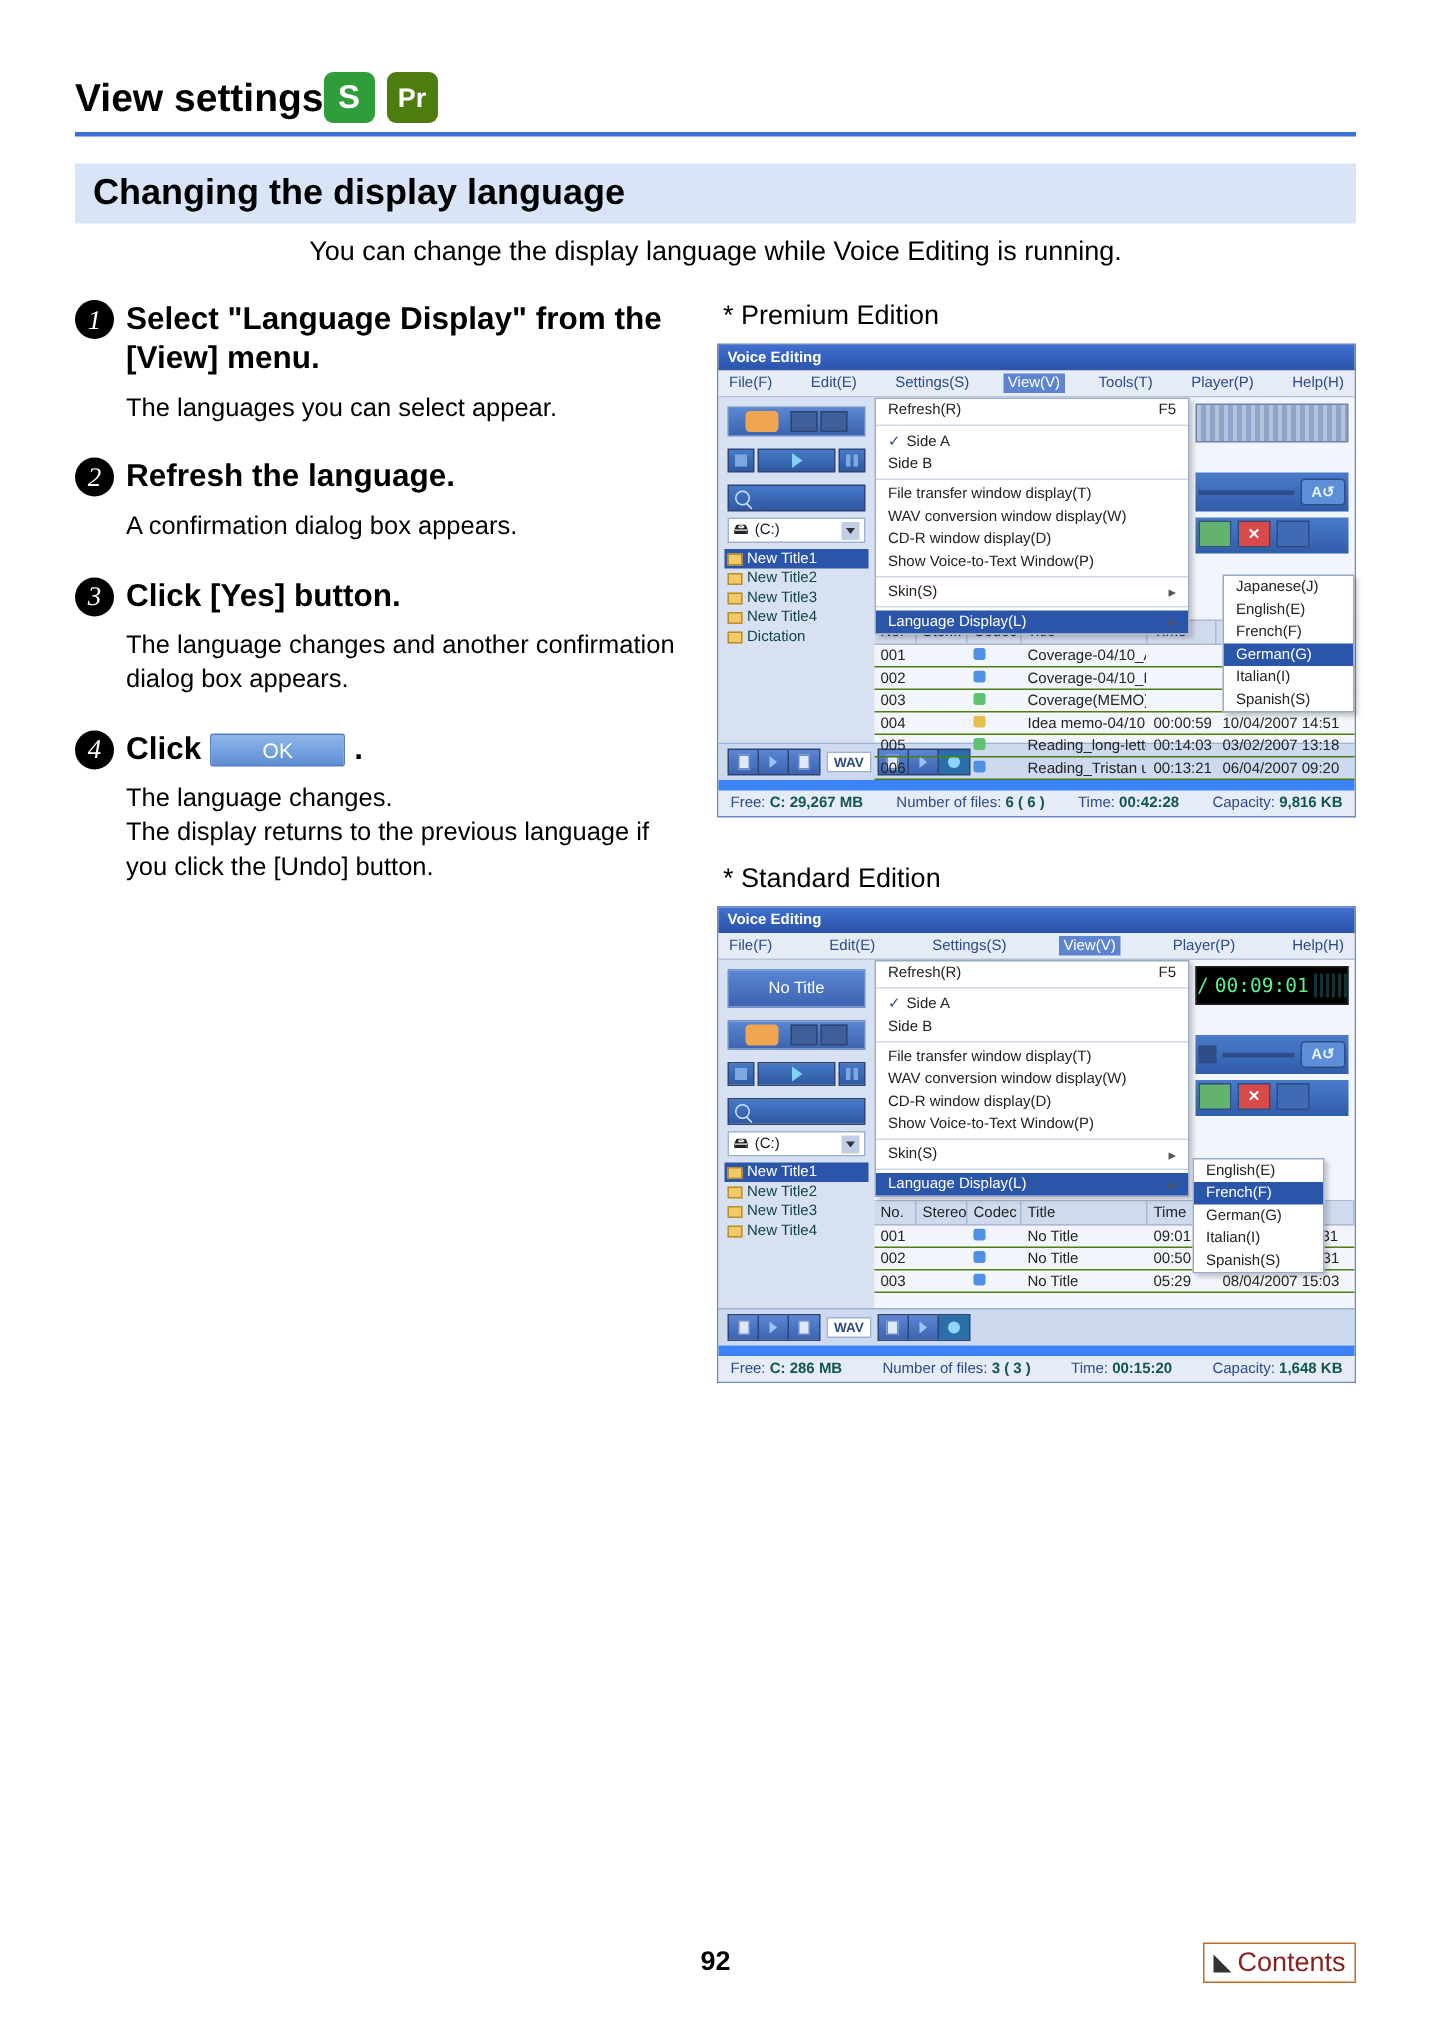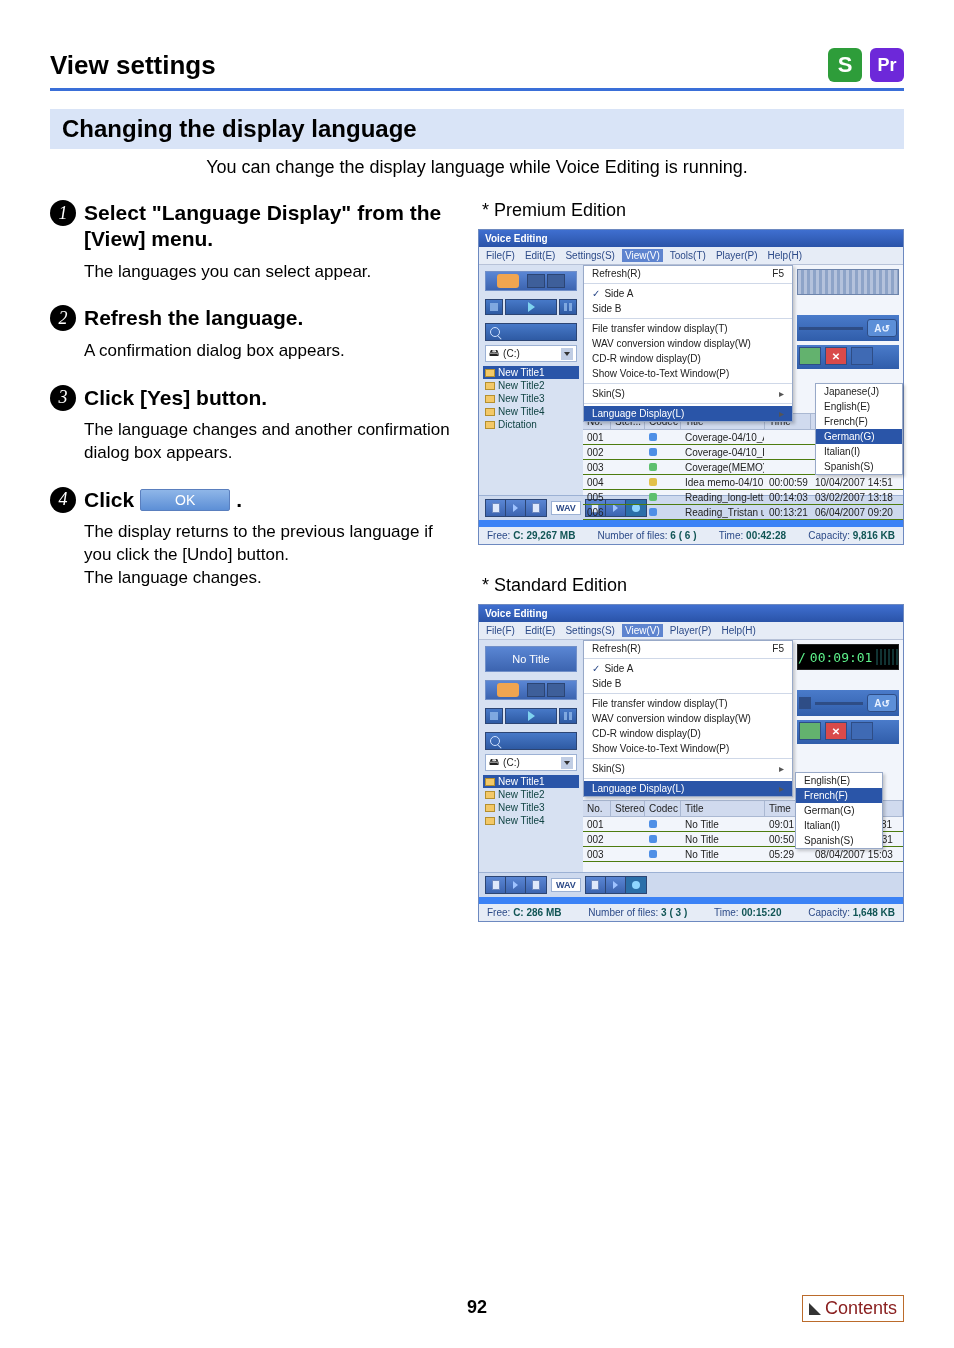--- a/index.html
+++ b/index.html
@@ -1,25 +1,25 @@
 <!DOCTYPE html>
 <html><head>
 <meta charset="utf-8">
 <style>
   * { box-sizing: border-box; margin: 0; padding: 0; }
   html, body { width: 954px; height: 1348px; font-family: Arial, Helvetica, sans-serif; background: #fff; color: #000; }
   body { position: relative; padding: 48px 50px 40px 50px; }
 
   
-  .header-row { display: flex; align-items: center; justify-content: space-between; }
+  .header-row { display: flex; align-items: center; }
   .header-title { font-size: 26px; font-weight: bold; }
   .header-icons { display: flex; gap: 8px; }
   .hicon { width: 34px; height: 34px; border-radius: 6px; display: flex; align-items: center; justify-content: center; font-weight: bold; font-size: 22px; color: #fff; }
   .hicon.s { background: #2e9d3a; }
-  .hicon.pr { background: #6d28d9; font-size: 18px; }
+  .hicon.pr { background: #4d7c0f; font-size: 18px; }
   .header-rule { height: 3px; background: #3a6fd8; margin-top: 6px; margin-bottom: 18px; }
 
   
   .section-bar { background: #d9e4f7; padding: 6px 10px 6px 12px; font-size: 24px; font-weight: bold; margin-bottom: 8px; }
   .intro { font-size: 18px; margin-bottom: 22px; text-align: center; }
 
   
   .cols { display: flex; gap: 18px; }
   .left { width: 410px; }
   .right { flex: 1; }
@@ -31,21 +31,21 @@
   .step-body + .step-body { margin-top: 0; }
   .step4-row { display: flex; align-items: center; gap: 6px; }
   .ok-btn { display: inline-flex; align-items: center; justify-content: center; background: linear-gradient(#8fb6e8,#5d8fd6); color: #fff; font-size: 14px; height: 22px; width: 90px; border: 1px solid #5a7fbe; border-radius: 2px; }
   .period { font-size: 21px; font-weight: bold; }
 
   .shot-label { font-size: 18px; margin: 0 0 8px 4px; }
 
   
   .shot { border: 1px solid #6d89c0; background: #e9eef8; font-size: 10px; color: #222; margin-bottom: 30px; }
   .titlebar { background: linear-gradient(#3f6fd0,#2a53a8); color: #fff; padding: 3px 6px; font-size: 10px; font-weight: bold; display: flex; align-items: center; gap: 4px; }
-  .menubar { background: #e6ecf6; color: #2c4a88; padding: 2px 4px; display: flex; gap: 4px; font-size: 10px; border-bottom: 1px solid #b7c2d8; }
+  .menubar { background: #e6ecf6; color: #2c4a88; padding: 2px 4px; display: flex; gap: 4px; font-size: 10px; border-bottom: 1px solid #b7c2d8; justify-content: space-between; }
   .menubar .mi { padding: 1px 3px; }
   .menubar .mi.active { background: #5e84cf; color: #fff; }
   .shot-body { display: flex; }
   .side-left { width: 104px; background: #d7e1f2; display: flex; flex-direction: column; }
   .side-left.std { width: 104px; }
   .notitle { background: linear-gradient(#5a86d4,#3c64b0); color: #fff; font-size: 11px; text-align: center; padding: 6px 0; margin: 6px 6px 2px 6px; border: 1px solid #718fc8; }
   .refresh-icon { background: linear-gradient(#5a86d4,#3c64b0); margin: 6px 6px 2px 6px; height: 20px; border: 1px solid #718fc8; display: flex; align-items: center; justify-content: center; gap: 8px; }
   .r-left { width: 22px; height: 14px; background:#f0a550; border-radius: 3px; }
   .r-right { display:flex; gap:2px; }
   .r-right span { width:18px; height:14px; background:#3e5f9a; border:1px solid #2c4574; }
@@ -169,22 +169,22 @@
     <div style="height:22px"></div>
 
     <div class="step">
       <div class="bullet">4</div>
       <div class="step4-row">
         <span class="step-title">Click</span>
         <span class="ok-btn">OK</span>
         <span class="period">.</span>
       </div>
     </div>
+    <div class="step-body">The language changes.</div>
     <div class="step-body">The display returns to the previous language if you click the [Undo] button.</div>
-    <div class="step-body">The language changes.</div>
   </div>
 
   <div class="right">
 
     <div class="shot-label">* Premium Edition</div>
     <div class="shot premium">
       <div class="titlebar">
         <span>Voice Editing</span>
       </div>
       <div class="menubar">

